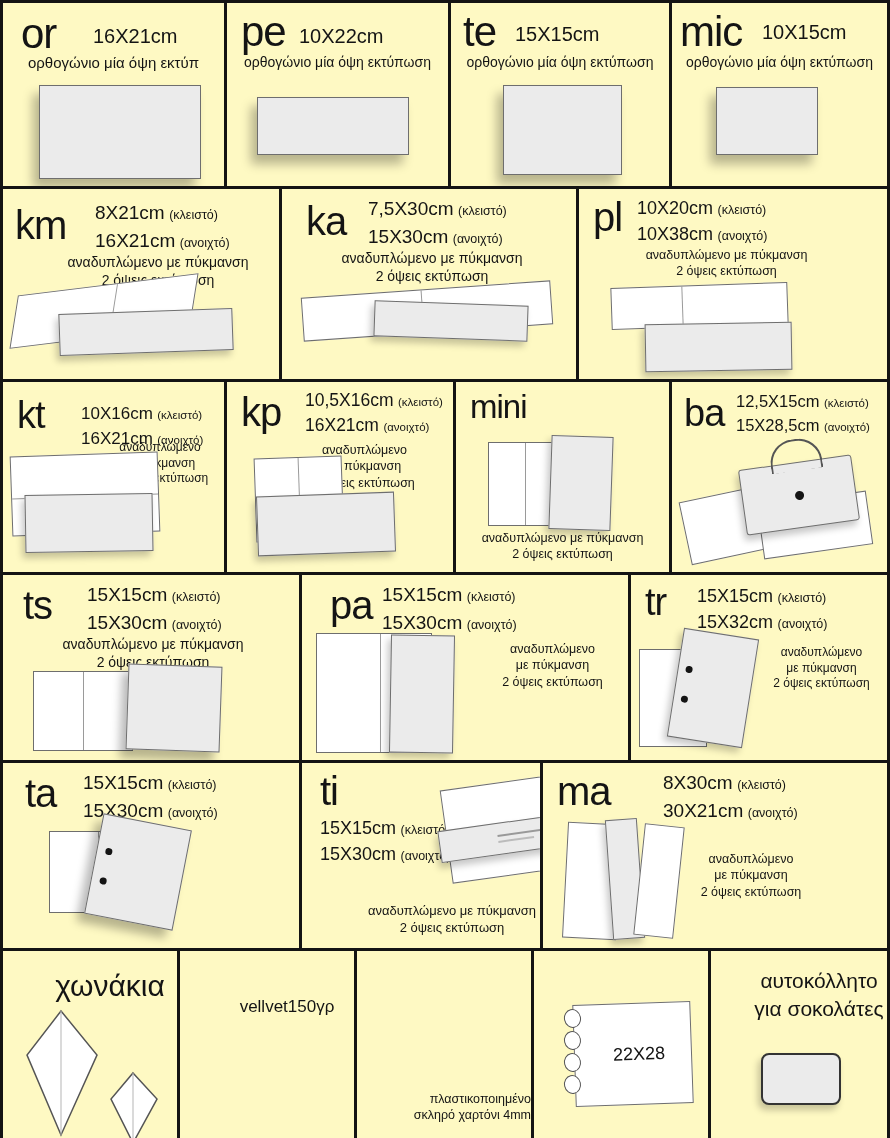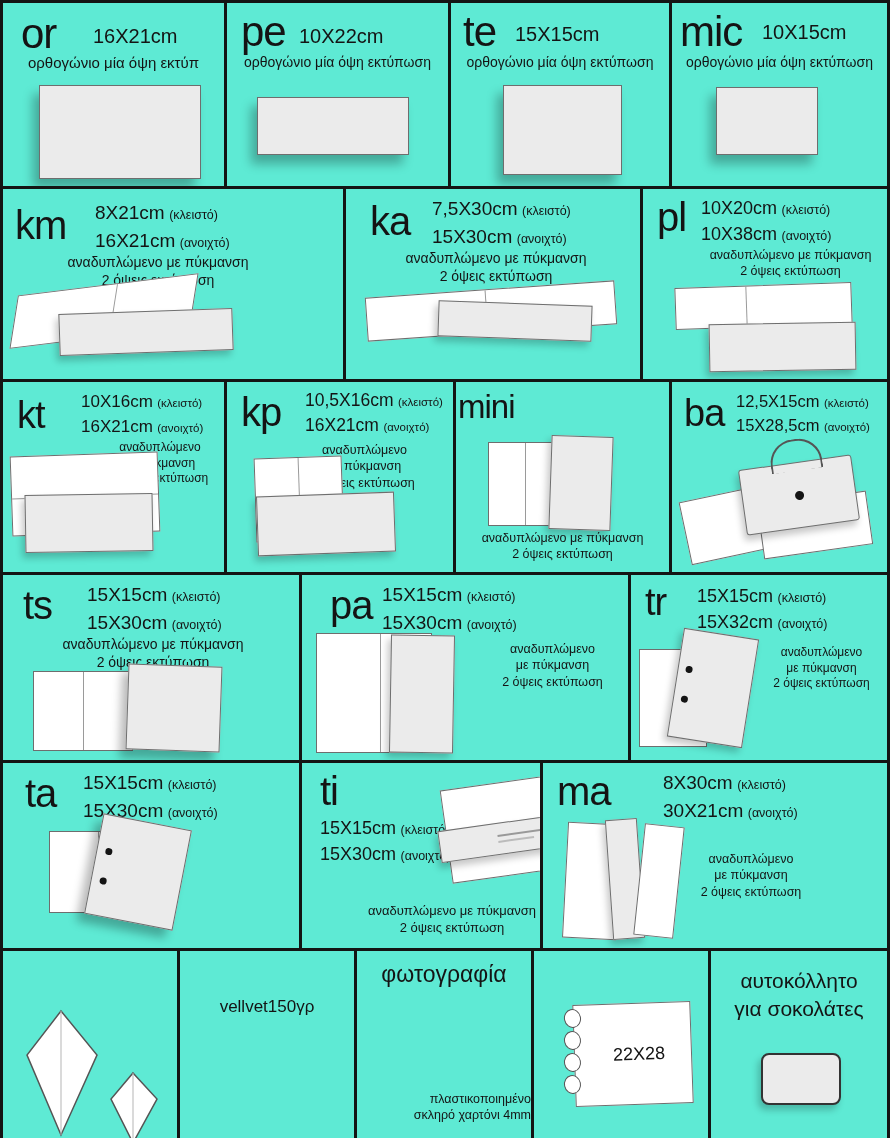--- a/index.html
+++ b/index.html
@@ -1,20 +1,20 @@
 <!DOCTYPE html>
 <html><head>
 <meta charset="utf-8">
 <style>
   html,body{margin:0;padding:0;background:#ffffff;}
   body{font-family:"Liberation Sans","DejaVu Sans",sans-serif;color:#141414;}
   .sheet{position:relative;width:890px;height:1138px;border:3px solid #141414;box-sizing:border-box;background:#fff;}
   .row{display:flex;border-bottom:3px solid #141414;}
   .row.last{border-bottom:none;}
-  .cell{position:relative;flex:0 0 auto;border-right:3px solid #141414;overflow:hidden;box-sizing:border-box;background:#5eead4;}
+  .cell{position:relative;flex:0 0 auto;border-right:3px solid #141414;overflow:hidden;box-sizing:border-box;background:#fef9c3;padding-left:20px;}
   .cell.last{border-right:none;flex:1 1 auto;}
   .code{position:absolute;font-size:40px;line-height:1;letter-spacing:-1px;}
   .ssize{position:absolute;font-size:20px;}
   .sizes{position:absolute;line-height:1.45;white-space:nowrap;}
   .sz{font-size:19px;}
   .nt{font-size:12.5px;}
   .desc{position:absolute;font-size:14px;line-height:1.3;white-space:pre-line;}
   .title{position:absolute;width:100%;text-align:center;white-space:pre-line;}
   .shape{position:absolute;background:#ebebeb;border:1px solid #6e6e6e;}
   .open{position:absolute;background:#ffffff;border:1px solid #6e6e6e;}
@@ -58,21 +58,21 @@
     <div class="cell last">
       <div class="code" style="left:8px;top:8px;font-size:42px">mic</div>
       <div class="ssize" style="left:90px;top:18px">10X15cm</div>
       <div class="desc" style="left:0;top:50px;width:100%;text-align:center;font-size:14px">ορθογώνιο μία όψη εκτύπωση</div>
       <div class="shape sh" style="left:44px;top:84px;width:100px;height:66px"></div>
     </div>
   </div>
 
   <div class="row" style="height:190px">
 
-    <div class="cell" style="width:343px">
+    <div class="cell" style="width:279px">
       <div class="code" style="left:12px;top:16px">km</div>
       <div class="sizes" style="left:92px;top:10px">
         <div><span class="sz">8X21cm</span> <span class="nt">(κλειστό)</span></div>
         <div><span class="sz">16X21cm</span> <span class="nt">(ανοιχτό)</span></div>
       </div>
       <div class="desc" style="left:40px;top:64px;width:230px;text-align:center">αναδυπλώμενο με πύκμανση
 2 όψεις εκτύπωση</div>
       <div class="open" style="left:10px;top:96px;width:180px;height:50px;transform:rotate(-7deg) skewX(-16deg)">
           <div class="fv" style="left:55%"></div>
         </div>
@@ -105,21 +105,21 @@
           <div class="fv" style="left:40%"></div>
         </div>
       <div class="shape shs" style="left:66px;top:134px;width:145px;height:46px;transform:rotate(-1deg)"></div>
     </div>
   </div>
 
   <div class="row" style="height:190px">
 
     <div class="cell" style="width:224px">
       <div class="code" style="left:14px;top:14px;font-size:38px">kt</div>
-      <div class="sizes" style="left:78px;top:8px">
+      <div class="sizes" style="left:78px;top:20px">
         <div><span class="sz" style="font-size:17px">10X16cm</span> <span class="nt" style="font-size:11.5px">(κλειστό)</span></div>
         <div><span class="sz" style="font-size:17px">16X21cm</span> <span class="nt" style="font-size:11.5px">(ανοιχτό)</span></div>
       </div>
       <div class="desc" style="left:98px;top:58px;width:118px;text-align:center;font-size:12px">αναδυπλώμενο
 με πύκμανση
 2 όψεις εκτύπωση</div>
       <div class="open" style="left:8px;top:72px;width:146px;height:78px;transform:rotate(-2deg)">
           <div class="fh" style="top:52%"></div>
         </div>
       <div class="shape shs" style="left:22px;top:112px;width:126px;height:56px;transform:rotate(-1deg)"></div>
@@ -134,21 +134,21 @@
       <div class="desc" style="left:70px;top:60px;width:135px;text-align:center;font-size:12.5px">αναδυπλώμενο
 με πύκμανση
 2 όψεις εκτύπωση</div>
       <div class="open" style="left:28px;top:75px;width:86px;height:82px;transform:rotate(-2deg)">
           <div class="fv" style="left:50%"></div>
         </div>
       <div class="shape shs" style="left:30px;top:112px;width:136px;height:58px;transform:rotate(-2deg)"></div>
     </div>
 
     <div class="cell" style="width:216px">
-      <div class="code" style="left:2px;top:8px;font-size:33px">mini</div>
+      <div class="code" style="left:14px;top:8px;font-size:33px">mini</div>
       <div class="open" style="left:32px;top:60px;width:72px;height:82px">
           <div class="fv" style="left:50%"></div>
         </div>
       <div class="shape shs" style="left:94px;top:54px;width:60px;height:92px;transform:rotate(2deg)"></div>
       <div class="desc" style="left:0;top:148px;width:100%;text-align:center;font-size:12.5px">αναδυπλώμενο με πύκμανση
 2 όψεις εκτύπωση</div>
     </div>
 
     <div class="cell last">
       <div class="code" style="left:12px;top:12px;font-size:38px">ba</div>
@@ -264,34 +264,34 @@
         <div class="open" style="left:10px;top:6px;width:52px;height:114px;transform:rotate(3deg)"></div>
         <div class="shape shs" style="left:54px;top:2px;width:30px;height:118px;transform:rotate(-4deg)"></div>
         <div class="open" style="left:84px;top:8px;width:38px;height:110px;transform:rotate(6deg)"></div>
       </div>
     </div>
   </div>
 
   <div class="row last" style="height:199px">
 
     <div class="cell" style="width:177px">
+      <div class="title" style="top:18px;font-size:30px">χωνάκια</div>
       <svg class="art" style="left:14px;top:58px" width="150" height="138" viewBox="0 0 150 138">
         <polygon points="44,2 80,46 44,126 10,46" fill="#ffffff" stroke="#555" stroke-width="1.5"></polygon>
         <line x1="44" y1="2" x2="44" y2="126" stroke="#b5b5b5" stroke-width="1"></line>
         <polygon points="116,64 140,90 116,134 94,90" fill="#ffffff" stroke="#555" stroke-width="1.5"></polygon>
         <line x1="116" y1="64" x2="116" y2="134" stroke="#b5b5b5" stroke-width="1"></line>
       </svg>
     </div>
 
     <div class="cell" style="width:177px">
       <div class="title" style="top:46px;font-size:17px">vellvet150γρ</div>
     </div>
 
     <div class="cell" style="width:177px">
-      <div class="title" style="top:10px;font-size:23px">φωτογραφία</div>
       <div class="desc" style="left:0;top:140px;width:100%;text-align:right;font-size:12.5px">πλαστικοποιημένο
 σκληρό χαρτόνι 4mm</div>
     </div>
 
     <div class="cell" style="width:177px">
       <div class="art" style="left:18px;top:42px;width:140px;height:128px">
         <div class="open ctr" style="left:22px;top:10px;width:104px;height:100px;transform:rotate(-2deg);font-size:18px;padding-left:12px">
           <span>22X28</span>
         </div>
         <div class="loop" style="top:16px"></div>

